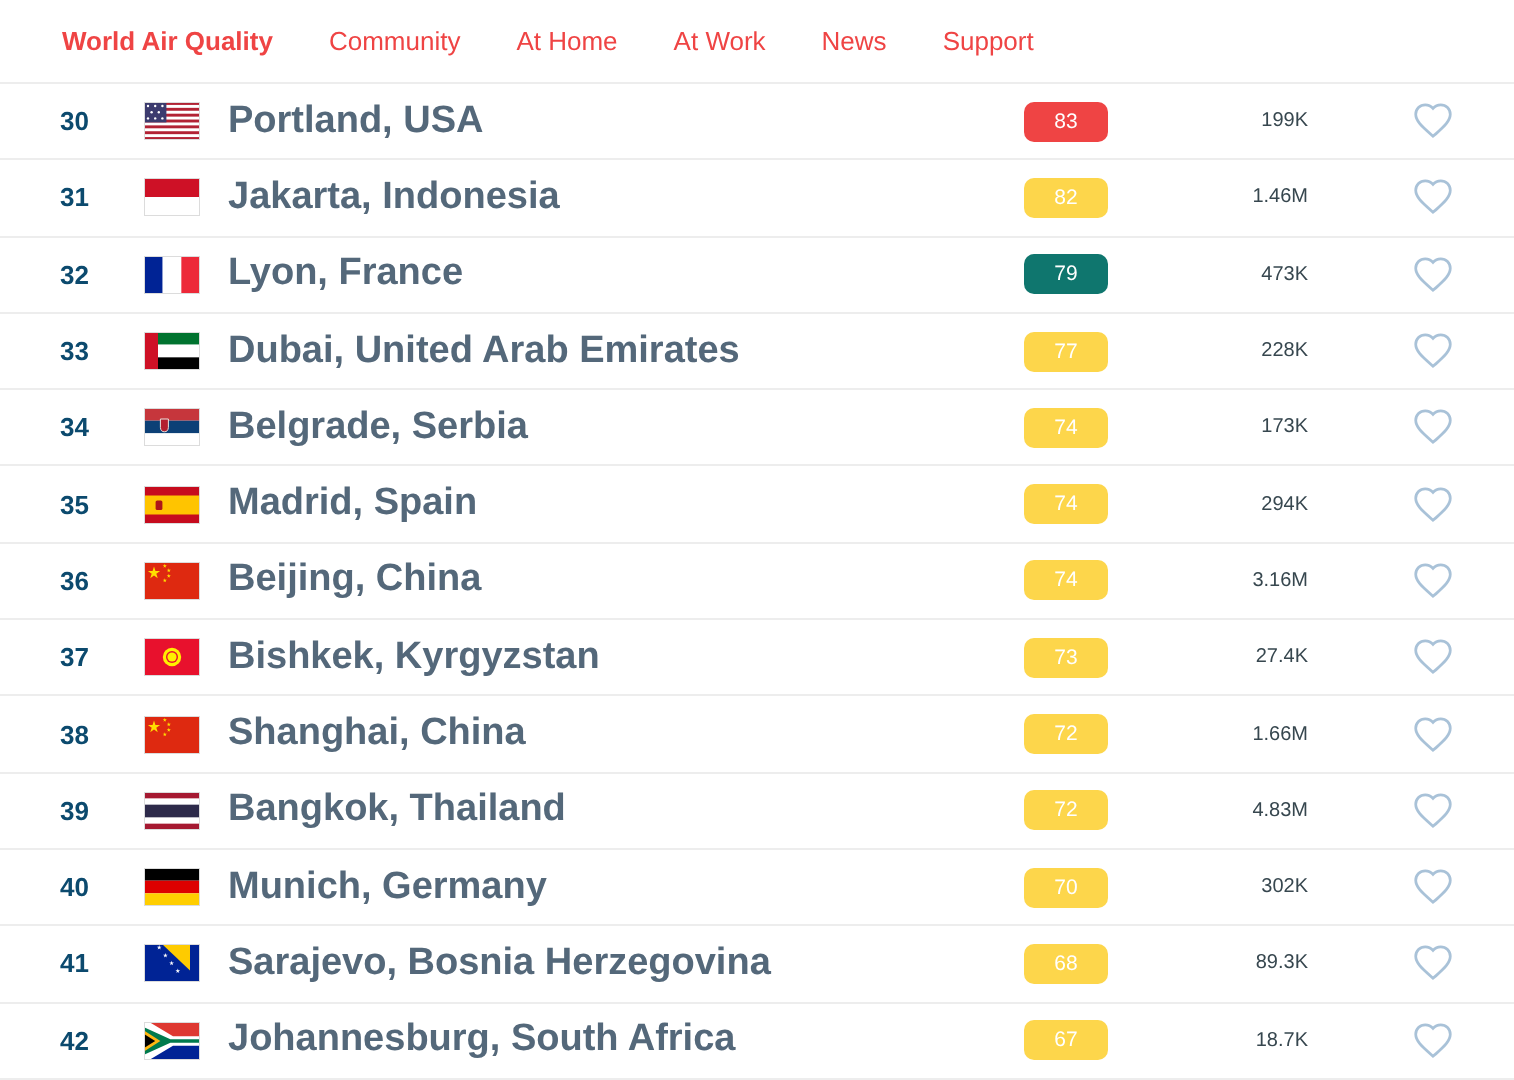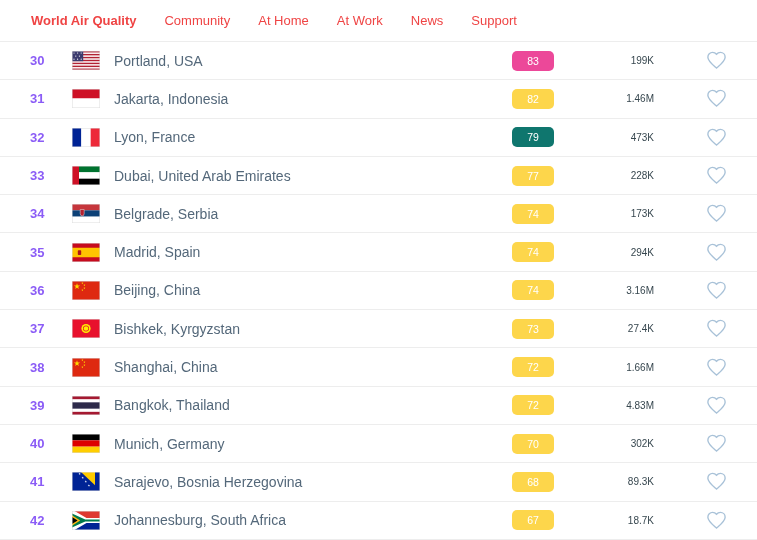--- a/index.html
+++ b/index.html
@@ -32,28 +32,28 @@
     font-size:13.5px; color:#333; margin-left:10px; width:160px;
   }
   .search-input::placeholder { color:#9a9a9a; }
   
   .row {
     display:flex; align-items:center; height:38.3px;
     border-bottom:1px solid #ededed; cursor:pointer; background:#fff;
   }
   .rank {
     width:42px; margin-left:30px; flex:none;
-    font-size:13px; font-weight:700; color:#8b5cf6;
+    font-size:13px; font-weight:700; color:#0c4a6e;
   }
   .flag {
     width:28px; height:19px; margin-right:14px; flex:none;
     display:block; line-height:0;
   }
   .flag svg { width:28px; height:19px; display:block; }
-  .city { flex:1; font-size:14px; color:#54687a; }
+  .city { flex:1; font-size:19px; color:#54687a;font-weight:bold; }
   .badge {
     width:42px; height:20px; flex:none; border-radius:5px;
     color:#ffffff; font-size:10.5px; font-weight:400;
     display:flex; align-items:center; justify-content:center;
   }
   .count {
     width:100px; flex:none; text-align:right;
     font-size:10px; color:#37474f;
   }
   .heart {
@@ -98,21 +98,21 @@
             <circle cx="3.8" cy="5.1" r="0.6"></circle>
             <circle cx="7.4" cy="5.1" r="0.6"></circle>
             <circle cx="2" cy="8.2" r="0.6"></circle>
             <circle cx="5.6" cy="8.2" r="0.6"></circle>
             <circle cx="9.2" cy="8.2" r="0.6"></circle>
           </g>
           <rect x="0.25" y="0.25" width="27.5" height="18.5" fill="none" stroke="#dcdcdc" stroke-width="0.5"></rect>
         </svg>
       </span>
     <span class="city">Portland, USA</span>
-    <span class="badge" style="background: #ec4899; text-align: right;">83</span>
+    <span class="badge" style="background: #ef4444; text-align: right;">83</span>
     <span class="count">199K</span>
     <span class="heart">
       <svg width="21" height="19" viewBox="0 0 24 22" fill="none">
         <path d="M12 19.8l-1.45-1.32C5.4 13.96 2 10.88 2 7.1 2 4.02 4.42 1.6 7.5 1.6c1.74 0 3.41.81 4.5 2.09C13.09 2.41 14.76 1.6 16.5 1.6 19.58 1.6 22 4.02 22 7.1c0 3.78-3.4 6.86-8.55 11.54L12 19.8z" stroke="#a9c2d8" stroke-width="1.6"></path>
       </svg>
     </span>
   </div>
 
   <div class="row">
     <span class="rank">31</span>

